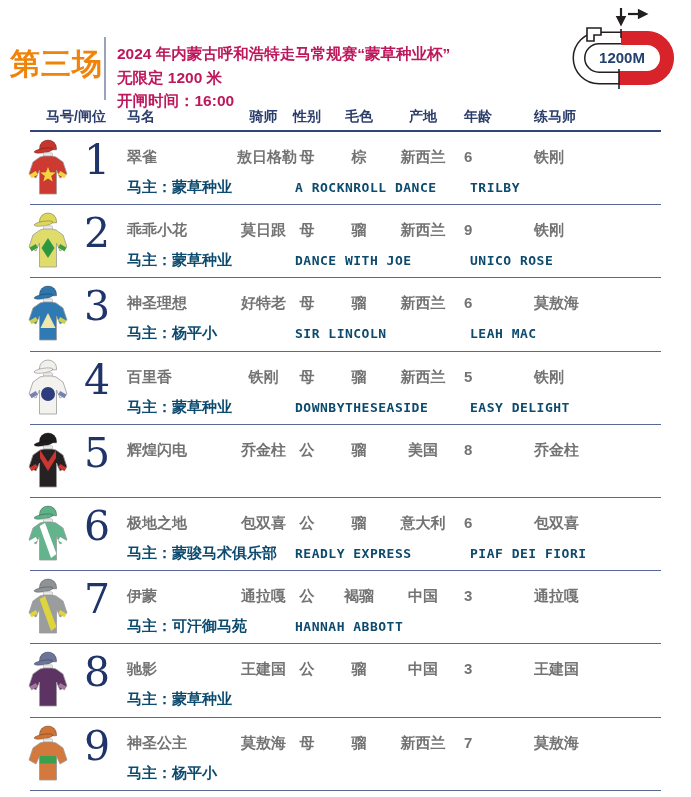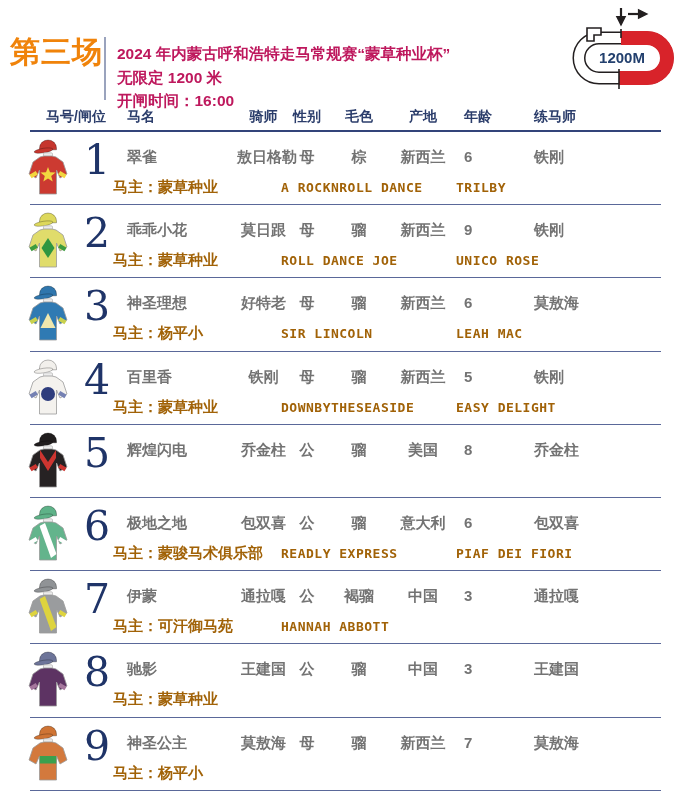--- a/index.html
+++ b/index.html
@@ -1,20 +1,20 @@
 <!DOCTYPE html>
 <html><head>
 <meta charset="utf-8">
 <style>
   html,body{margin:0;padding:0;background:#ffffff;}
   body{width:691px;height:797px;position:relative;overflow:hidden;
        font-family:"Liberation Sans","DejaVu Sans",sans-serif;}
 
   
-  .race-label{position:absolute;left:10px;top:32px;font-size:30px;font-weight:bold;color:#f0830a;letter-spacing:1px;}
+  .race-label{position:absolute;left:10px;top:44px;font-size:30px;font-weight:bold;color:#f0830a;letter-spacing:1px;}
   .hdr-divider{position:absolute;left:104px;top:37px;width:1.5px;height:63px;background:#9aa3bd;}
   .race-info{position:absolute;left:117px;top:30px;color:#be185d;font-weight:bold;font-size:15.5px;line-height:23.5px;white-space:nowrap;margin-top:12px;}
   .track-wrap{position:absolute;top:5px;right:8px;width:122px;height:95px;}
   .track-dist{font:bold 15px "Liberation Sans",sans-serif;fill:#23406e;}
 
   
   .table{position:absolute;left:30px;top:105px;width:631px;}
   .thead{display:grid;grid-template-columns:95px 112px 53px 34px 70px 58px 74px 135px;
          align-items:end;height:21px;padding-bottom:4px;border-bottom:2px solid #32447a;
          color:#2b3d6b;font-size:14px;font-weight:bold;}
@@ -26,23 +26,23 @@
 
   .row{position:relative;height:73.2px;box-sizing:border-box;border-bottom:1.4px solid #5a6899;}
   .silk{position:absolute;left:-2px;top:4px;width:40px;height:64px;}
   .gate-num{position:absolute;left:42px;top:8px;width:50px;text-align:center;
             font-family:"DejaVu Serif","Liberation Serif",serif;
             font-size:41px;line-height:1;color:#1f3468;}
   .line1{position:absolute;left:95px;top:16px;display:grid;
          grid-template-columns:112px 53px 34px 70px 58px 74px 135px;
          color:#737373;font-size:15px;font-weight:bold;white-space:nowrap;}
   .line1 .name{padding-left:2px;}
-  .line2{position:absolute;left:81px;top:46px;display:grid;
+  .line2{position:absolute;left:95px;top:46px;display:grid;
          grid-template-columns:170px 175px 191px;
-         color:#a16207;font-size:15px;font-weight:bold;white-space:nowrap;}
+         color:#0c4a6e;font-size:15px;font-weight:bold;white-space:nowrap;}
   .line2 .owner{padding-left:2px;}
   .mono{font-family:"DejaVu Sans Mono","Liberation Mono",monospace;font-size:13px;letter-spacing:0.5px;padding-top:2px;}
 </style>
 </head>
 <body>
 
 <div class="race-label">第三场</div>
 <div class="hdr-divider"></div>
 <div class="race-info">
   <div>2024 年内蒙古呼和浩特走马常规赛“蒙草种业杯”</div>
@@ -142,21 +142,21 @@
       <div class="name">乖乖小花</div>
       <div class="c-center">莫日跟</div>
       <div class="c-center">母</div>
       <div class="c-center">骝</div>
       <div class="c-center">新西兰</div>
       <div class="c-age">9</div>
       <div class="c-trainer">铁刚</div>
     </div>
     <div class="line2">
       <div class="owner">马主：蒙草种业</div>
-      <div class="mono">ROLL DANCE JOE</div>
+      <div class="mono">DANCE WITH JOE</div>
       <div class="mono">UNICO ROSE</div>
     </div>
   </div>
 
   <div class="row">
     <div class="silk"><svg width="40" height="64" viewBox="0 0 40 64">
             <defs>
               <clipPath id="torso2">
                 <rect x="11.5" y="20" width="17" height="38"></rect>
               </clipPath>

